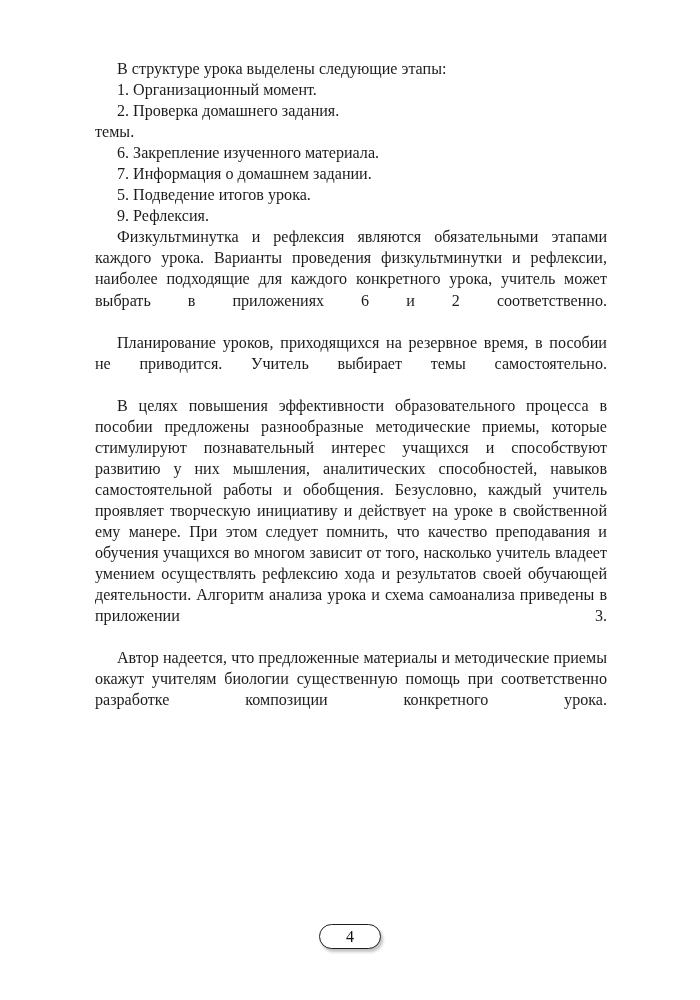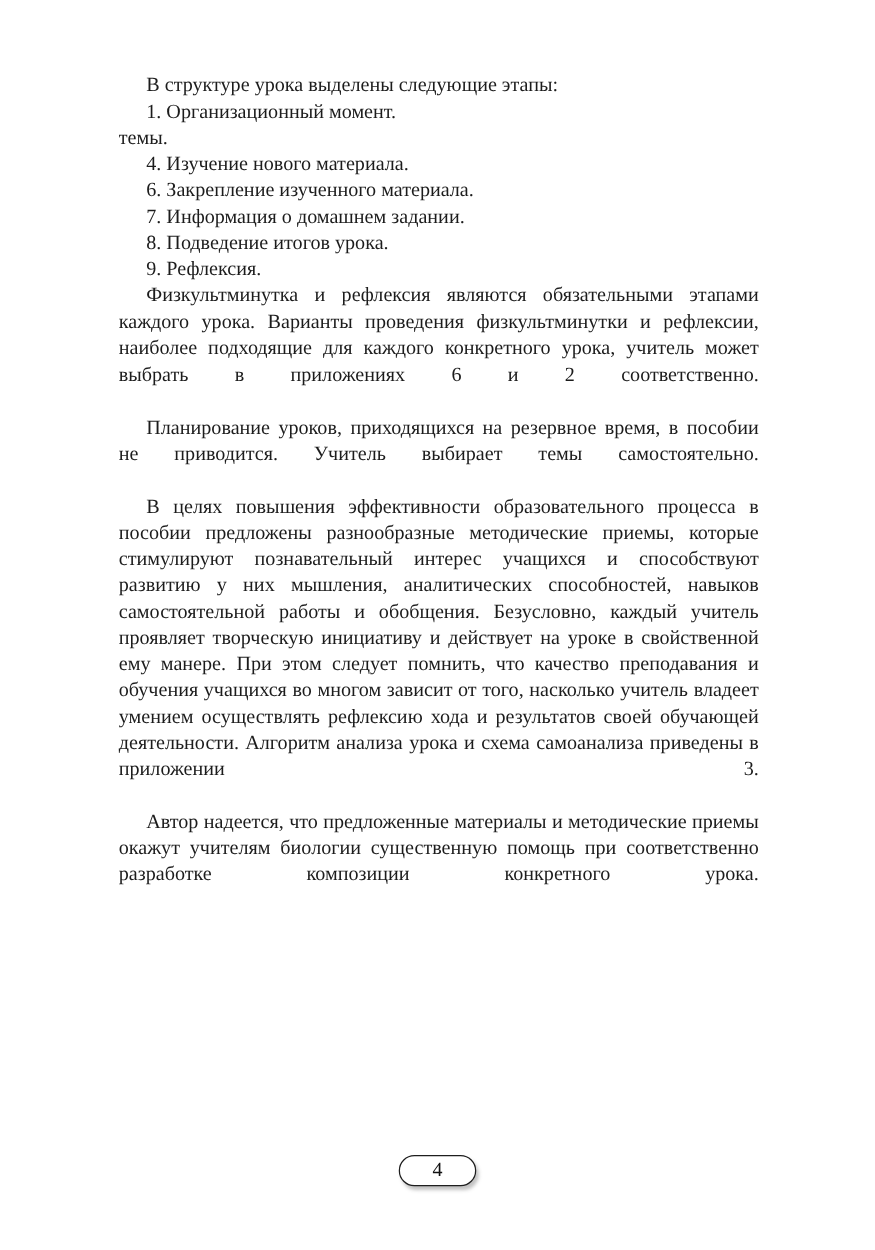--- a/index.html
+++ b/index.html
@@ -97,25 +97,25 @@
 </head>
 <body>
 
 <div class="page">
 
   <div class="text-block">
 
     <p class="line">В структуре урока выделены следующие этапы:</p>
 
     <p class="line">1. Организационный момент.</p>
+    <p class="line">2. Проверка домашнего задания.</p>
     <p class="line-cont">темы.</p>
-    <p class="line">4. Изучение нового материала.</p>
     <p class="line">6. Закрепление изученного материала.</p>
     <p class="line">7. Информация о домашнем задании.</p>
-    <p class="line">8. Подведение итогов урока.</p>
+    <p class="line">5. Подведение итогов урока.</p>
     <p class="line">9. Рефлексия.</p>
 
     <p class="para">Физкультминутка и рефлексия являются обязательными этапами каждого урока. Варианты проведения физкультминутки и рефлексии, наиболее подходящие для каждого конкретного урока, учитель может выбрать в приложениях 6 и 2 соответственно.</p>
     <p class="para">Планирование уроков, приходящихся на резервное время, в пособии не приводится. Учитель выбирает темы самостоятельно.</p>
     <p class="para">В целях повышения эффективности образовательного процесса в пособии предложены разнообразные методические приемы, которые стимулируют познавательный интерес учащихся и способствуют развитию у них мышления, аналитических способностей, навыков самостоятельной работы и обобщения. Безусловно, каждый учитель проявляет творческую инициативу и действует на уроке в свойственной ему манере. При этом следует помнить, что качество преподавания и обучения учащихся во многом зависит от того, насколько учитель владеет умением осуществлять рефлексию хода и результатов своей обучающей деятельности. Алгоритм анализа урока и схема самоанализа приведены в приложении 3.</p>
     <p class="para">Автор надеется, что предложенные материалы и методические приемы окажут учителям биологии существенную помощь при соответственно разработке композиции конкретного урока.</p>
 
   </div>
 
   <div class="page-number-wrap">

